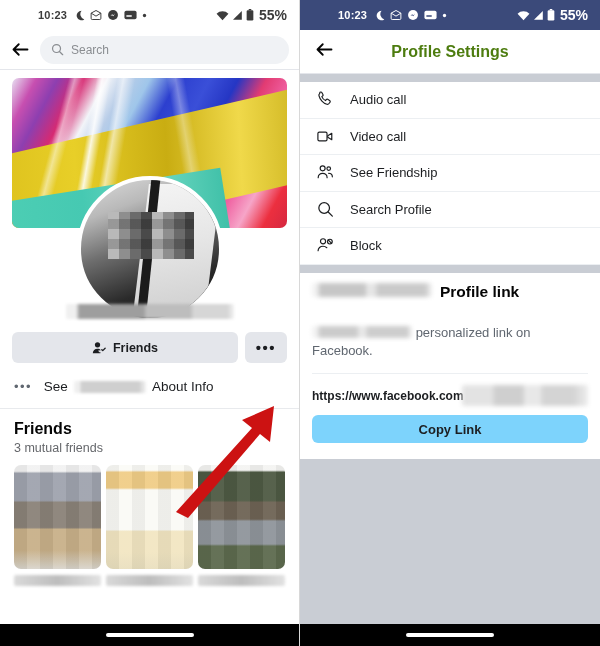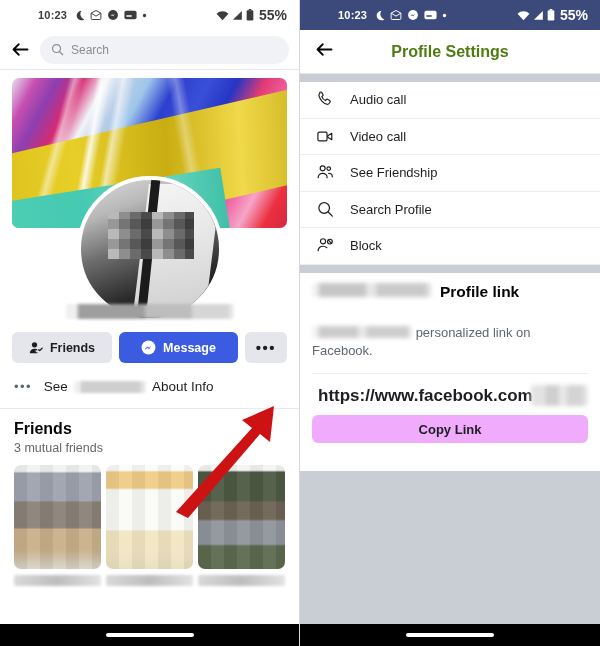--- a/index.html
+++ b/index.html
@@ -154,46 +154,46 @@
 
   .menu { background: #fff; }
   .menu-item {
     height: 36.5px; display: flex; align-items: center; gap: 15px;
     padding: 0 15px; border-bottom: 1px solid #eceff2; cursor: pointer;
   }
   .menu-item .label { font-size: 13px; color: #1c1e21; }
   .menu-ico { width: 20px; height: 20px; display:flex; align-items:center; justify-content:center; }
 
   
-  .link-card { background: #fff; padding: 10px 12px 28px 12px; }
+  .link-card { background: #fff; padding: 10px 12px 16px 12px; }
   .pl-head { display: flex; align-items: baseline; gap: 8px; }
   .pl-blur1 {
     width: 120px; height: 14px; border-radius: 2px; filter: blur(2.2px);
     background: linear-gradient(90deg, #f2f2f2 0 4%, #c6c6c6 7% 44%, #e6e6e6 46% 52%, #cacaca 55% 94%, #f4f4f4 100%);
   }
   .pl-title { font-size: 15.5px; font-weight: bold; color: #050505; }
   .pl-desc {
     margin-top: 23px; font-size: 13px; color: #606770; line-height: 1.45;
   }
   .pl-blur2 {
     display: inline-block; width: 100px; height: 12px; border-radius: 2px; filter: blur(2.2px);
     vertical-align: -1px;
     background: linear-gradient(90deg, #f2f2f2 0 5%, #cbcbcb 8% 45%, #e8e8e8 47% 53%, #cdcdcd 56% 95%, #f5f5f5 100%);
   }
   .url-row {
     margin-top: 12px; padding-top: 11px; border-top: 1px solid #eceff2;
     display: flex; align-items: center;
   }
-  .url-text { font-size: 17px; font-weight: bold; color: #1c1e21; white-space: nowrap; margin-left: 6px; }
+  .url-text { font-size: 12px; font-weight: bold; color: #1c1e21; white-space: nowrap; }
   .url-blur {
     flex: 1; height: 21px; margin-left: -2px; border-radius: 2px; filter: blur(2px);
     background: linear-gradient(90deg, #e3e3e3 0 24%, #cfcfcf 26% 48%, #e8e8e8 50% 62%, #d4d4d4 64% 88%, #ededed 100%);
   }
   .copy-btn {
-    margin-top: 9px; height: 28px; width: 100%; background: #f0abfc;
+    margin-top: 9px; height: 28px; width: 100%; background: #7dd3fc;
     border: none; border-radius: 6px; font-size: 13px; font-weight: bold;
     color: #1c1e21; cursor: pointer; font-family: "Liberation Sans", sans-serif;
   }
   .right-filler { background: #c9cdd4; flex: 1; }
   .right-body { display: flex; flex-direction: column; height: calc(646px - 30px - 44px); }
 
   
   .navbar {
     position: absolute; left: 0; bottom: 0; width: 100%; height: 22px;
     background: #000; display: flex; align-items: center; justify-content: center;
@@ -298,29 +298,20 @@
     <div class="actions">
       <button class="btn btn-friends">
         <span class="ic">
           <svg width="14" height="14" viewBox="0 0 16 16">
               <circle cx="6.3" cy="4.4" r="3" fill="#1c1e21"></circle>
               <path d="M.9 14c0-3 2.4-5.1 5.4-5.1 1.5 0 2.8.5 3.7 1.3L9 11.2l-.9-.9-1 1 1.9 1.9.6-.6V14z" fill="#1c1e21"></path>
               <path d="M11.2 9.9l1.1 1.1 2.7-2.7" fill="none" stroke="#1c1e21" stroke-width="1.5" stroke-linecap="round" stroke-linejoin="round"></path>
             </svg>
         </span>
         <span>Friends</span>
-      </button>
-      <button class="btn btn-message">
-        <span class="ic">
-          <svg width="15" height="15" viewBox="0 0 16 16">
-              <circle cx="8" cy="8" r="7.4" fill="#fff"></circle>
-              <path d="M4.2 9.6l2.6-2.8 1.9 1.5 2.5-2.5-2.5 4-1.9-1.5-2.3 2.1z" fill="#3b5ce0"></path>
-            </svg>
-        </span>
-        <span>Message</span>
       </button>
       <button class="btn btn-more">
         <span class="dots">•••</span>
       </button>
     </div>
 
     <div class="about-row">
       <span class="about-dots">•••</span>
       <span class="about-text">
         <span>See</span>

